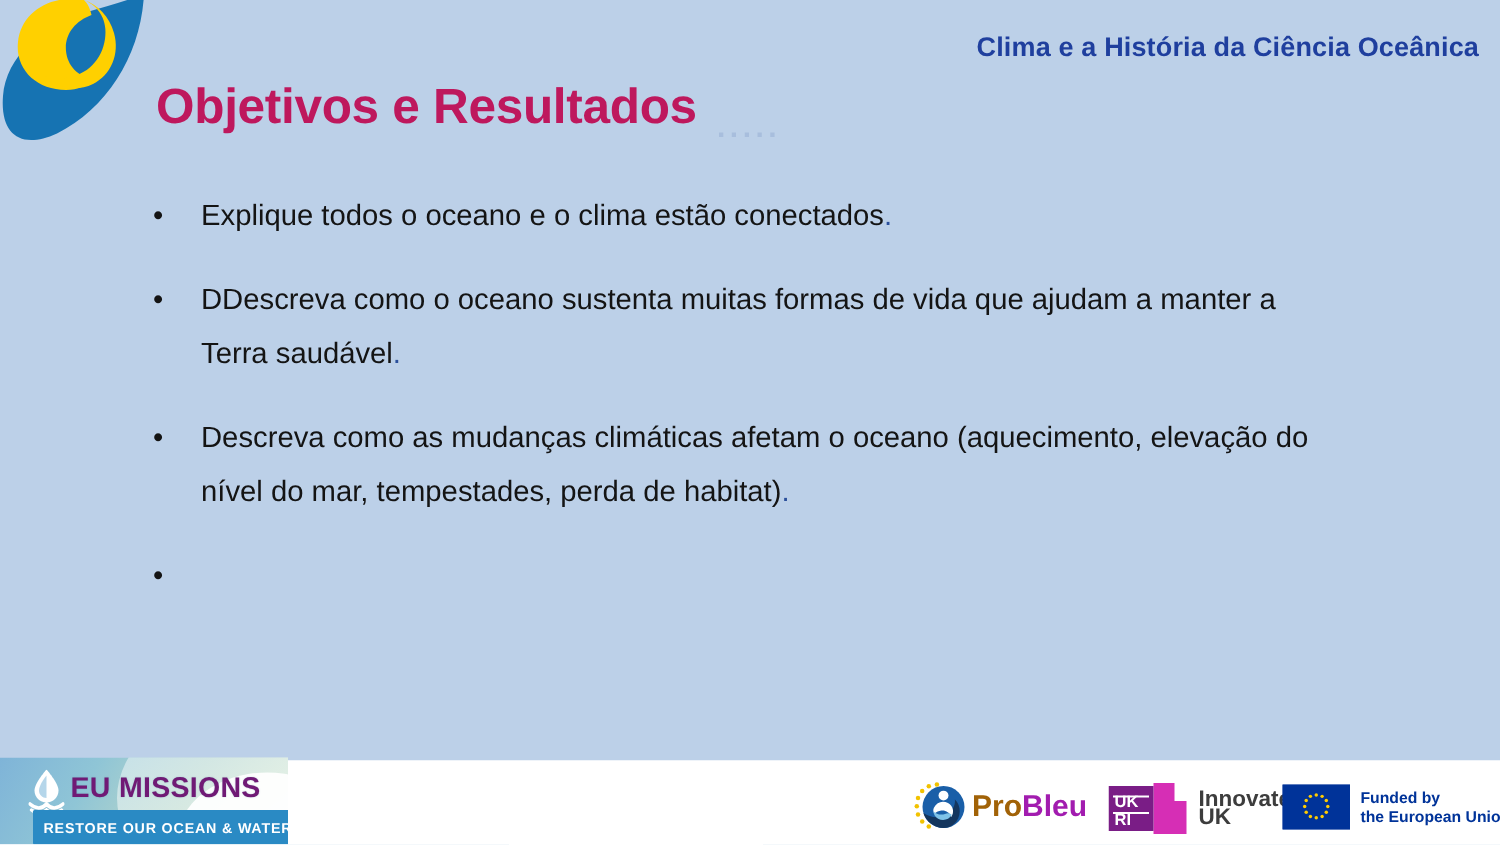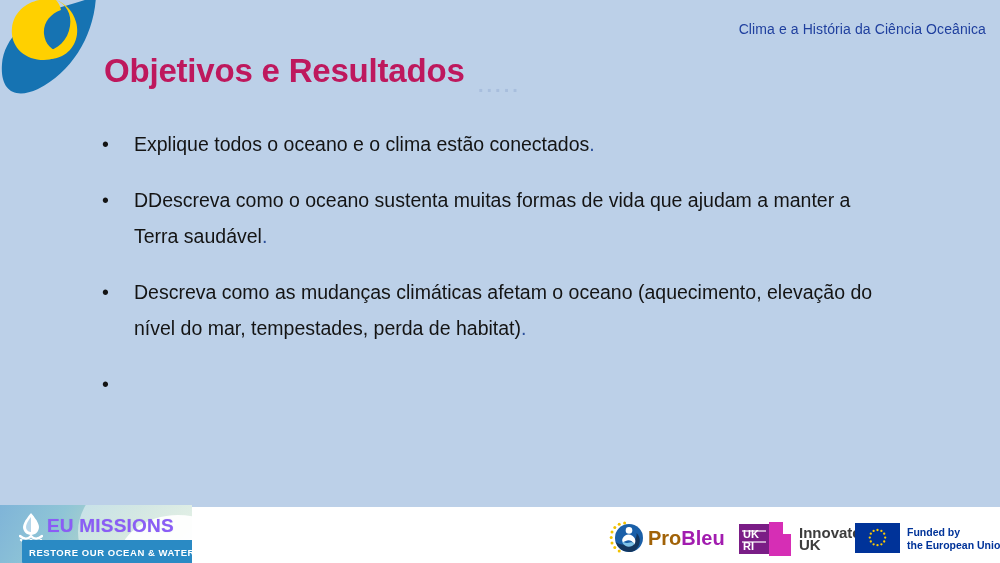--- a/index.html
+++ b/index.html
@@ -37,22 +37,22 @@
     position: absolute;
     left: 0px; top: -6px;
     width: 112px;
     height: 108px;
   }
   
   .header-title {
     position: absolute;
     right: 14px;
     top: 21px;
-    font-size: 14px;
-    font-weight: normal;
+    font-size: 18px;
+    font-weight: bold;
     color: #1f3f9e;
     letter-spacing: 0.1px;
     white-space: nowrap;
   }
   
   .slide-title {
     position: absolute;
     left: 104px;
     top: 52px;
     font-size: 33px;
@@ -128,21 +128,21 @@
   .eum-drop {
     position: absolute;
     left: 19px; top: 8px;
     width: 24px; height: 30px;
   }
   .eum-word {
     position: absolute;
     left: 47px; top: 10px;
     font-size: 19px;
     font-weight: bold;
-    color: #8b5cf6;
+    color: #701a75;
     letter-spacing: .2px;
     text-shadow: 0 0 1px rgba(60,110,150,.35);
     white-space: nowrap;
   }
   .eum-bar {
     position: absolute;
     left: 22px; top: 35px;
     background: #2a8ac4;
     padding: 2px 7px 3px 7px;
     border-radius: 1px;

